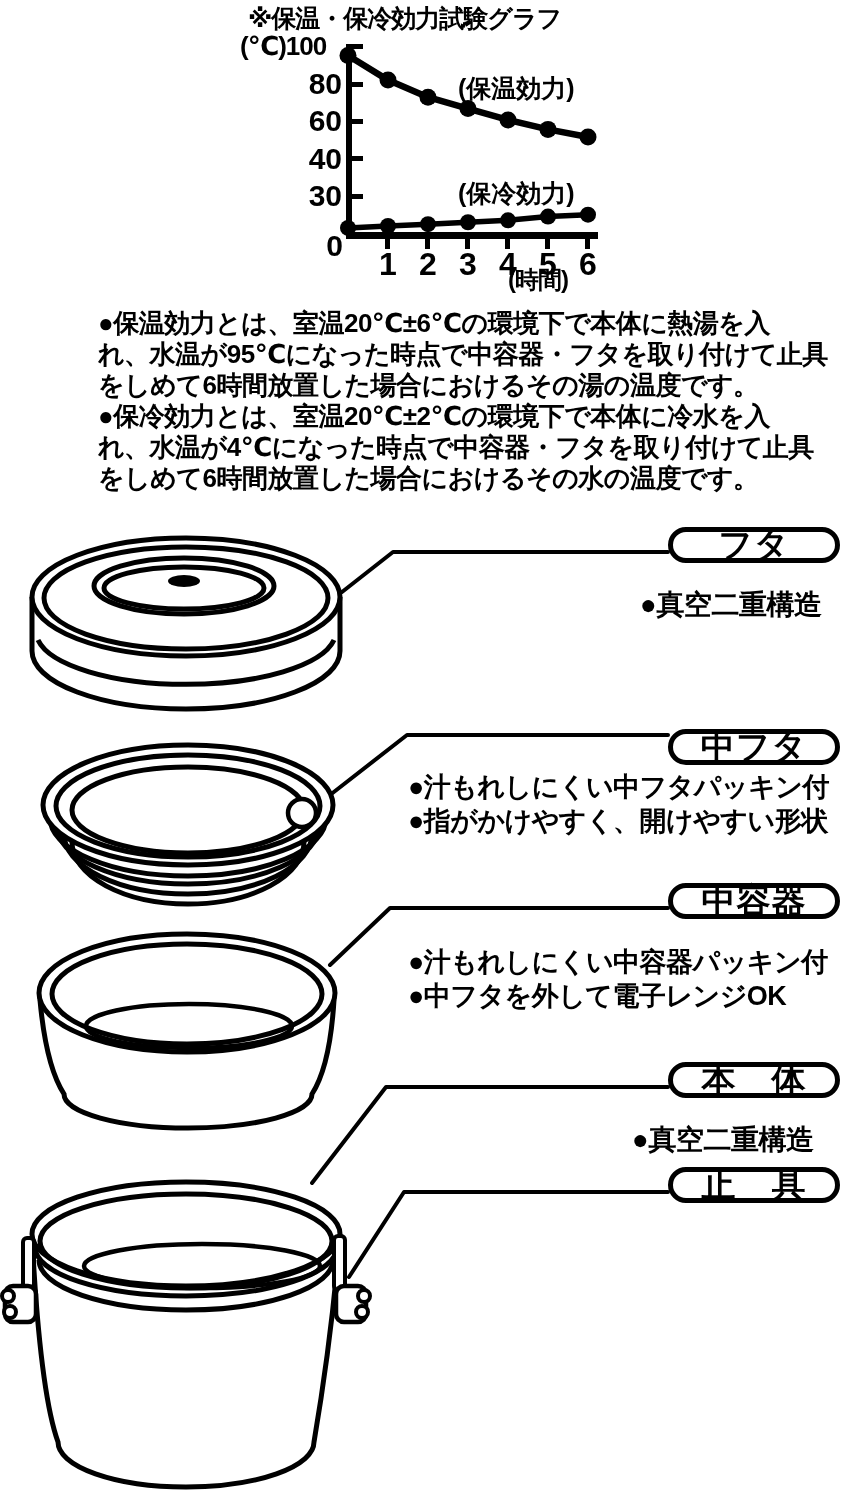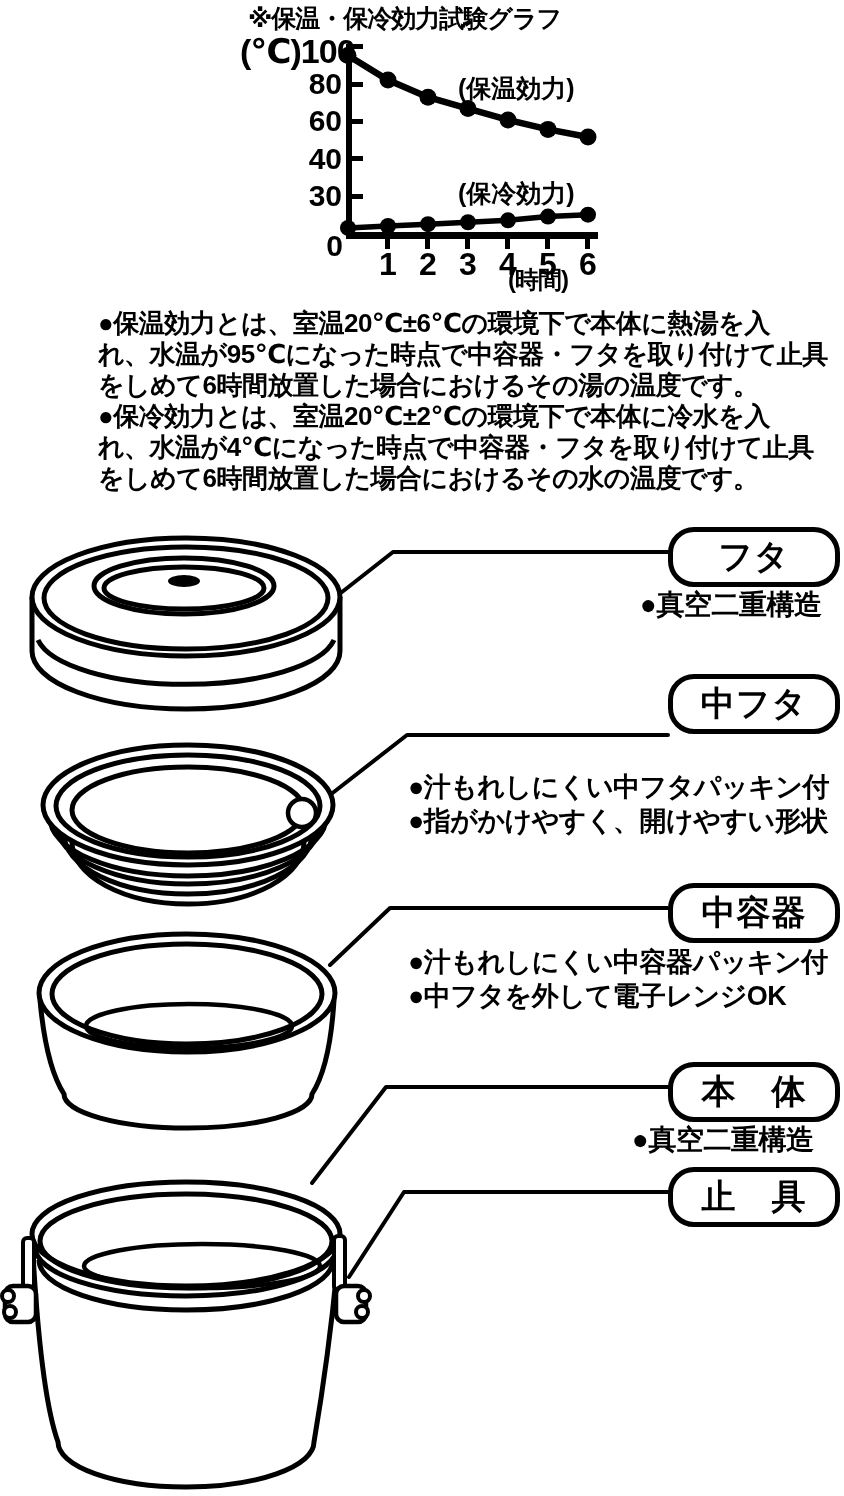--- a/index.html
+++ b/index.html
@@ -1,20 +1,20 @@
 <!DOCTYPE html>
 <html><head>
 <meta charset="utf-8">
 <style>
   html,body{margin:0;padding:0;background:#fff;}
   body{width:844px;height:1496px;position:relative;overflow:hidden;
        font-family:"Liberation Sans","DejaVu Sans",sans-serif;color:#000;}
   .abs{position:absolute;white-space:nowrap;font-weight:700;}
   #art{position:absolute;left:0;top:0;}
-  .pill{position:absolute;left:668px;width:172px;height:60px;box-sizing:border-box;
+  .pill{position:absolute;left:668px;width:172px;height:36px;box-sizing:border-box;
         border:5px solid #000;border-radius:26px;background:#fff;
         display:flex;align-items:center;justify-content:center;
         font-size:34px;font-weight:700;letter-spacing:1px;}
   .ytick{left:270px;width:72px;text-align:right;font-size:30px;line-height:34px;}
   .xtick{width:40px;text-align:center;font-size:32px;line-height:34px;}
   .noteline{font-size:26px;line-height:30px;letter-spacing:-0.5px;}
   .feat{font-size:27px;line-height:32px;letter-spacing:-0.5px;}
   .feat-right{font-size:28px;line-height:32px;letter-spacing:-0.5px;}
   .serieslabel{font-size:25px;line-height:28px;}
 </style>
@@ -114,21 +114,21 @@
     <g stroke-width="4">
       <rect x="334" y="1236" width="11" height="54" rx="4" fill="#fff"></rect>
       <rect x="336" y="1286" width="30" height="36" rx="8" fill="#fff" stroke-width="4.5"></rect>
       <circle cx="364" cy="1296" r="6" fill="#fff"></circle>
       <circle cx="362" cy="1312" r="6" fill="#fff"></circle>
     </g>
   </g>
 </svg>
 
 <div class="abs" style="left:248px;top:2px;font-size:25px;letter-spacing:-1px;">※保温・保冷効力試験グラフ</div>
-<div class="abs" style="left:240px;top:31px;font-size:34px;letter-spacing:-1px;">(℃)100</div>
+<div class="abs" style="left:240px;top:31px;font-size:26px;letter-spacing:-1px;">(℃)100</div>
 
 <div class="abs ytick" style="top:67px;">80</div>
 <div class="abs ytick" style="top:104px;">60</div>
 <div class="abs ytick" style="top:142px;">40</div>
 <div class="abs ytick" style="top:179px;">30</div>
 <div class="abs" style="left:290px;top:229px;width:53px;text-align:right;font-size:30px;">0</div>
 
 <div class="abs xtick" style="left:368px;top:247px;">1</div>
 <div class="abs xtick" style="left:408px;top:247px;">2</div>
 <div class="abs xtick" style="left:448px;top:247px;">3</div>
@@ -143,21 +143,21 @@
 <div class="abs noteline" style="left:98px;top:308px;">●保温効力とは、室温20℃±6℃の環境下で本体に熱湯を入</div>
 <div class="abs noteline" style="left:98px;top:339px;">れ、水温が95℃になった時点で中容器・フタを取り付けて止具</div>
 <div class="abs noteline" style="left:98px;top:370px;">をしめて6時間放置した場合におけるその湯の温度です。</div>
 <div class="abs noteline" style="left:98px;top:401px;">●保冷効力とは、室温20℃±2℃の環境下で本体に冷水を入</div>
 <div class="abs noteline" style="left:98px;top:432px;">れ、水温が4℃になった時点で中容器・フタを取り付けて止具</div>
 <div class="abs noteline" style="left:98px;top:463px;">をしめて6時間放置した場合におけるその水の温度です。</div>
 
 <div class="pill" style="top:527px;">
     <span>フタ</span>
   </div>
-<div class="pill" style="top:674px;">
+<div class="pill" style="top:729px;">
     <span>中フタ</span>
   </div>
 <div class="pill" style="top:883px;">
     <span>中容器</span>
   </div>
 <div class="pill" style="top:1062px;text-align:center;">
     <span>本　体</span>
   </div>
 <div class="pill" style="top:1167px;">
     <span>止　具</span>

